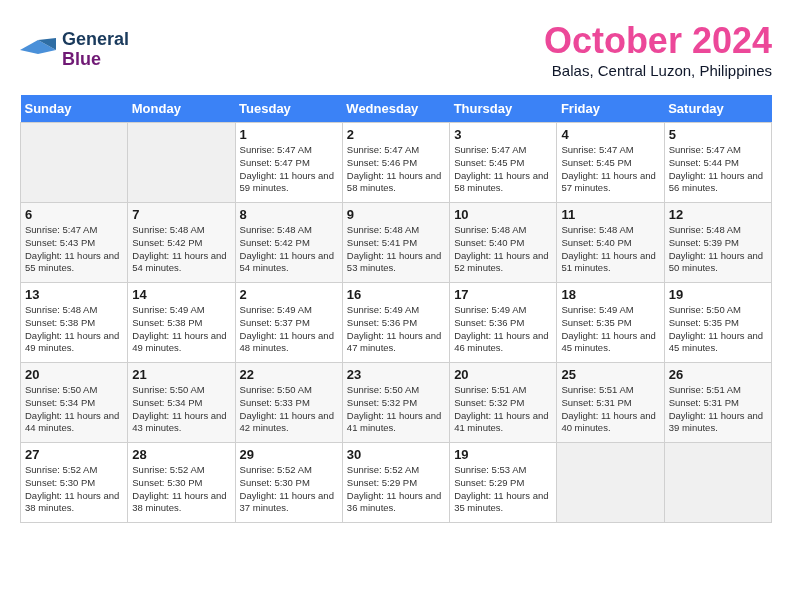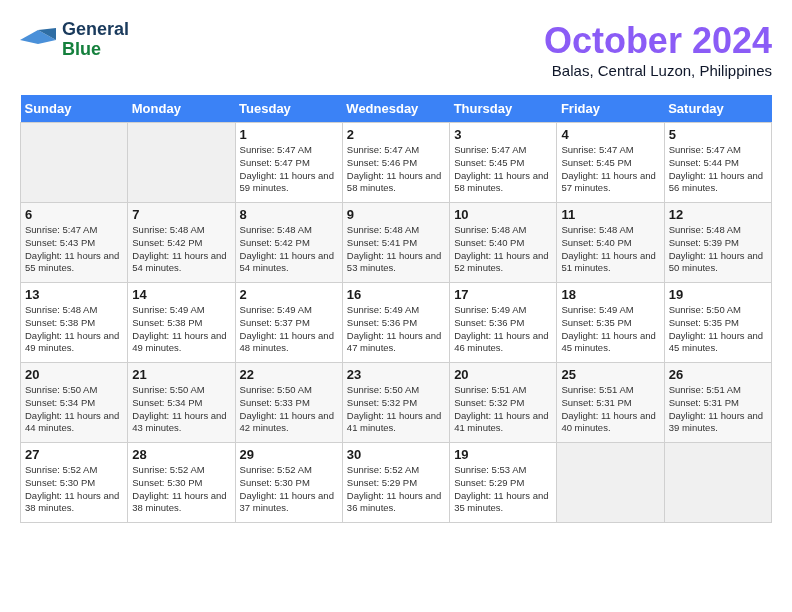--- a/index.html
+++ b/index.html
@@ -6,48 +6,48 @@
     body {
       font-family: Arial, sans-serif;
       background: #fff;
       width: 792px;
       min-height: 612px;
       padding: 20px;
     }
     .header {
       display: flex;
       justify-content: space-between;
-      align-items: flex-start;
+      align-items: center;
       margin-bottom: 16px;
     }
     .logo {
       display: flex;
       align-items: center;
       gap: 6px;
     }
     .logo-text {
       font-size: 18px;
       font-weight: bold;
       color: #1a3a5c;
       line-height: 1.1;
     }
     .logo-text span {
-      color: #15803d;
+      color: #701a75;
     }
     .logo-bird {
       width: 36px;
       height: 28px;
     }
     .title-block {
       text-align: right;
     }
     .month-title {
       font-size: 36px;
       font-weight: bold;
-      color: #8b5cf6;
+      color: #ec4899;
     }
     .location {
       font-size: 15px;
       color: #0f172a;
     }
     table {
       width: 100%;
       border-collapse: collapse;
       font-size: 11px;
     }

